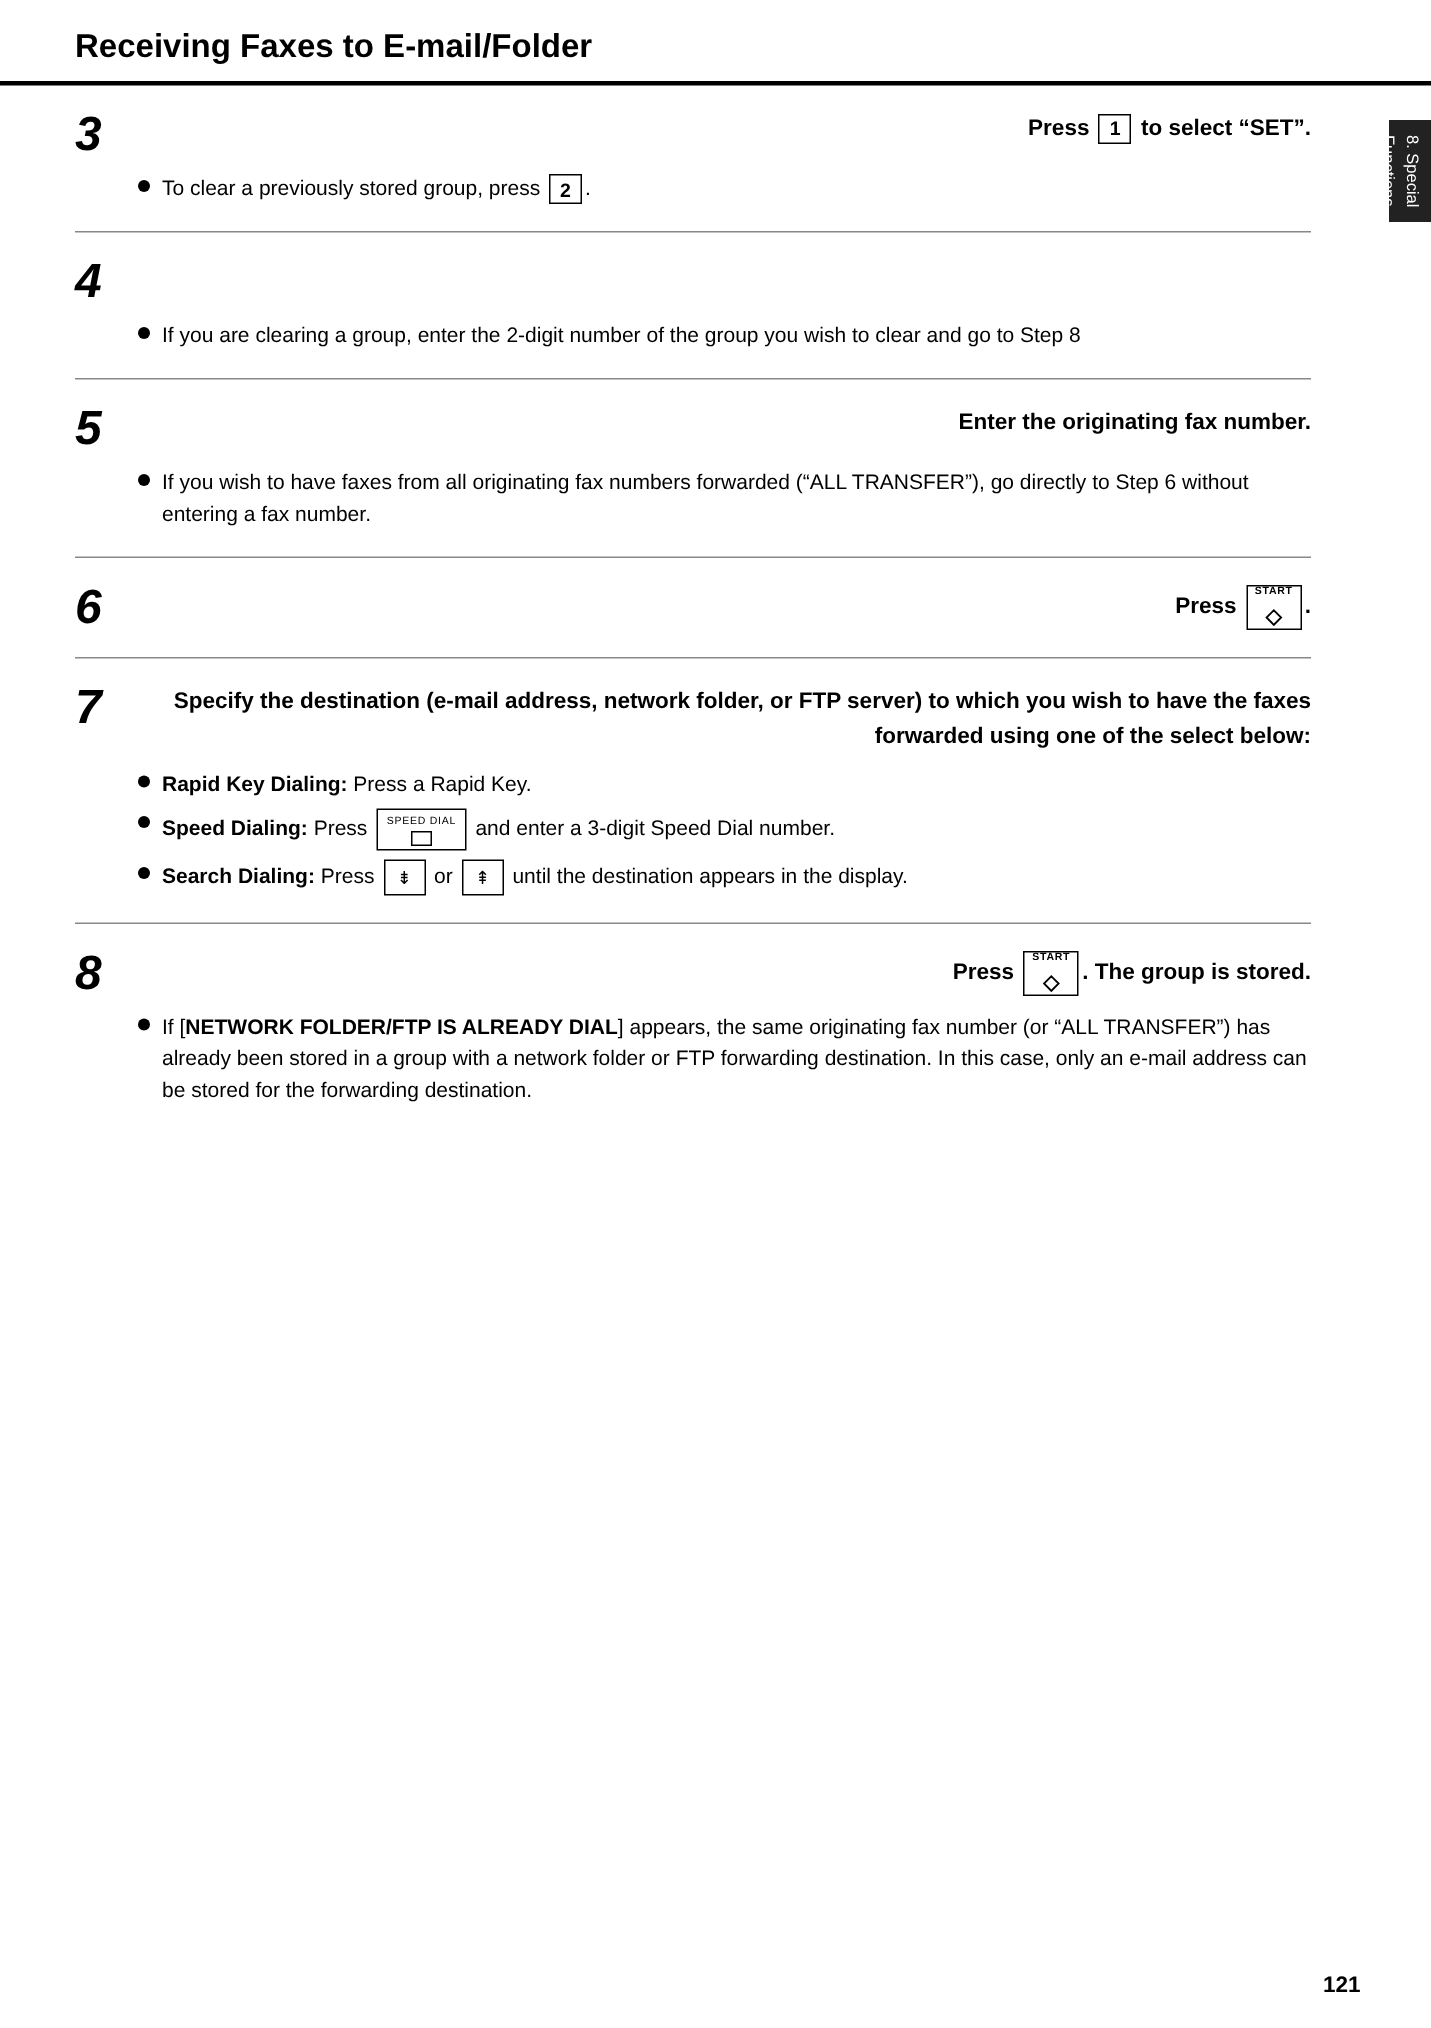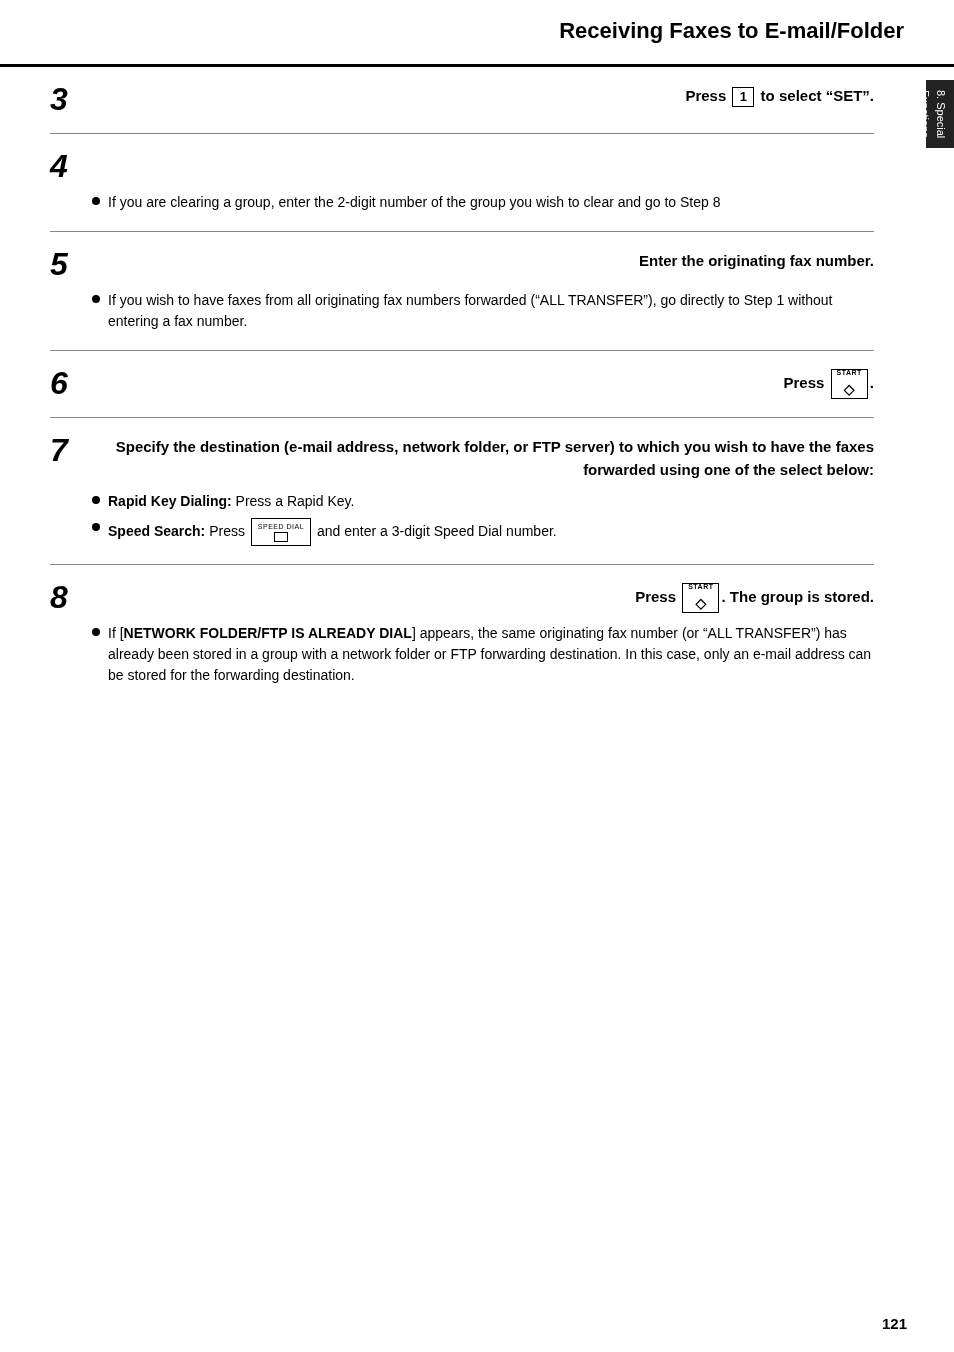--- a/index.html
+++ b/index.html
@@ -28,23 +28,22 @@
       display: flex;
       flex-direction: column;
       align-items: center;
       gap: 2px;
       line-height: 1.3;
       z-index: 10;
     }
 
     
     .page-header {
-      padding: 18px 50px 20px 50px;
+      padding: 18px 50px 10px 50px;
       border-bottom: 3px solid #000;
-      text-align: right;
     }
     .page-header h1 {
       font-size: 22px;
       font-weight: bold;
     }
 
     
     .content {
       padding: 0 50px 40px 50px;
       margin-right: 30px;
@@ -214,20 +213,28 @@
 
 <div class="content">
 
   <div class="step">
     <div class="step-header">
       <span class="step-number">3</span>
       <span class="step-title">
         Press <span class="key-btn">1</span> to select “SET”.
       </span>
     </div>
+    <div class="step-bullets">
+      <div class="bullet">
+        <span class="bullet-dot"></span>
+        <span class="bullet-text">
+          To clear a previously stored group, press <span class="key-btn">2</span>.
+        </span>
+      </div>
+    </div>
   </div>
 
   <div class="step">
     <div class="step-header">
       <span class="step-number">4</span>
     </div>
     <div class="step-bullets">
       <div class="bullet">
         <span class="bullet-dot"></span>
         <span class="bullet-text">
@@ -241,21 +248,21 @@
     <div class="step-header">
       <span class="step-number">5</span>
       <span class="step-title">
         Enter the originating fax number.
       </span>
     </div>
     <div class="step-bullets">
       <div class="bullet">
         <span class="bullet-dot"></span>
         <span class="bullet-text">
-          If you wish to have faxes from all originating fax numbers forwarded (“ALL TRANSFER”), go directly to Step 1 without entering a fax number.
+          If you wish to have faxes from all originating fax numbers forwarded (“ALL TRANSFER”), go directly to Step 6 without entering a fax number.
         </span>
       </div>
     </div>
   </div>
 
   <div class="step">
     <div class="step-header">
       <span class="step-number">6</span>
       <span class="step-title">
         Press 
@@ -279,29 +286,39 @@
       <div class="bullet">
         <span class="bullet-dot"></span>
         <span class="bullet-text">
           <span class="inline-bold">Rapid Key Dialing:</span> Press a Rapid Key.
         </span>
       </div>
 
       <div class="bullet">
         <span class="bullet-dot"></span>
         <span class="bullet-text">
-          <span class="inline-bold">Speed Search:</span> Press
+          <span class="inline-bold">Speed Dialing:</span> Press
           <span class="speed-dial-btn">
             <span class="sd-label">SPEED DIAL</span>
             <span class="sd-square"></span>
           </span>
           and enter a 3-digit Speed Dial number.
         </span>
       </div>
 
+      <div class="bullet">
+        <span class="bullet-dot"></span>
+        <span class="bullet-text">
+          <span class="inline-bold">Search Dialing:</span> Press
+          <span class="search-btn">⇟</span>
+          or
+          <span class="search-btn">⇞</span>
+          until the destination appears in the display.
+        </span>
+      </div>
 
     </div>
   </div>
 
   <div class="step" style="border-bottom: none;">
     <div class="step-header">
       <span class="step-number">8</span>
       <span class="step-title">
         Press
         <span class="start-btn">

